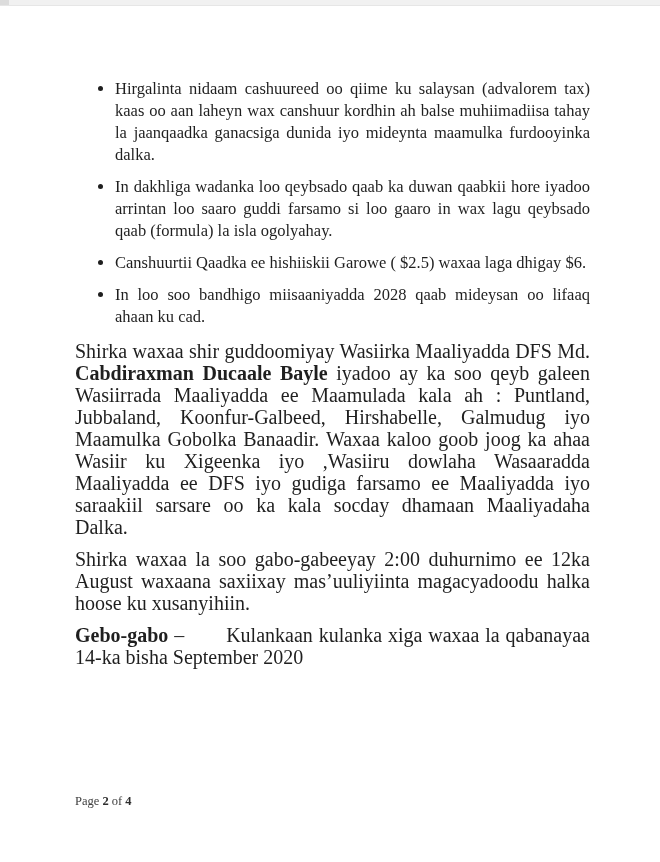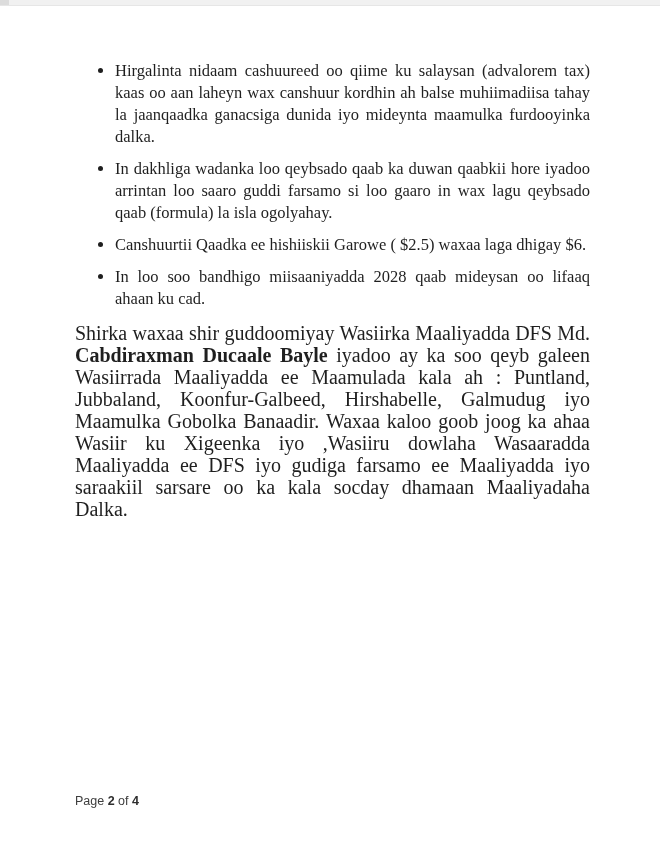--- a/index.html
+++ b/index.html
@@ -26,21 +26,21 @@
   .strip-notch {
     position: absolute;
     top: 0; left: 0;
     width: 9px;
     height: 5px;
     background: #dcdcdc;
     display: block;
   }
   .content {
     position: absolute;
-    top: 60px;
+    top: 78px;
     left: 75px;
     width: 515px;
   }
   .bullets {
     margin: 0 0 12px 0;
     padding: 0 0 0 40px;
     list-style: disc outside;
   }
   .bullets li {
     font-size: 16.5px;
@@ -57,21 +57,21 @@
   }
   .para b { font-weight: bold; }
   .tab {
     display: inline-block;
     width: 36px;
   }
   .footer {
     position: absolute;
     left: 75px;
     top: 794px;
-    font-family: Liberation Sans, sans-serif;
+    font-family: Liberation Serif, serif;
     font-size: 12.5px;
     color: #3d3d3d;
   }
   .footer b { font-weight: bold; color: #2e2e2e; }
 </style>
 </head>
 <body>
 
 <div class="top-strip">
   <span class="strip-notch"></span>
@@ -80,16 +80,18 @@
 <div class="content">
   <ul class="bullets">
     <li>Hirgalinta nidaam cashuureed oo qiime ku salaysan (advalorem tax) kaas oo aan laheyn wax canshuur kordhin ah balse muhiimadiisa tahay la jaanqaadka ganacsiga dunida iyo mideynta maamulka furdooyinka dalka.</li>
     <li>In  dakhliga wadanka loo qeybsado qaab ka duwan qaabkii hore iyadoo arrintan loo saaro guddi farsamo si loo gaaro in wax lagu qeybsado qaab (formula) la isla ogolyahay.</li>
     <li>Canshuurtii Qaadka ee hishiiskii Garowe ( $2.5) waxaa laga dhigay $6.</li>
     <li>In loo soo bandhigo miisaaniyadda 2028 qaab mideysan oo lifaaq ahaan ku cad.</li>
   </ul>
 
   <p class="para"><span>Shirka waxaa shir guddoomiyay Wasiirka Maaliyadda DFS Md. </span><b>Cabdiraxman Ducaale Bayle</b><span> iyadoo ay ka soo qeyb galeen Wasiirrada  Maaliyadda ee Maamulada kala ah : Puntland, Jubbaland, Koonfur-Galbeed, Hirshabelle, Galmudug iyo Maamulka Gobolka Banaadir. Waxaa kaloo goob joog ka ahaa Wasiir ku Xigeenka iyo ,Wasiiru dowlaha Wasaaradda Maaliyadda ee DFS iyo gudiga farsamo ee Maaliyadda iyo saraakiil sarsare oo ka kala socday dhamaan Maaliyadaha Dalka.</span></p>
 
+  <p class="para"><span>Shirka waxaa la soo gabo-gabeeyay 2:00 duhurnimo ee 12ka August waxaana saxiixay mas’uuliyiinta magacyadoodu halka hoose ku xusanyihiin.</span></p>
 
+  <p class="para"><b>Gebo-gabo</b><span> – </span><span class="tab"></span><span>Kulankaan kulanka xiga waxaa la qabanayaa 14-ka bisha September 2020</span></p>
 </div>
 
 <div class="footer"><span>Page </span><b>2</b><span> of </span><b>4</b></div>
 
 </body></html>

